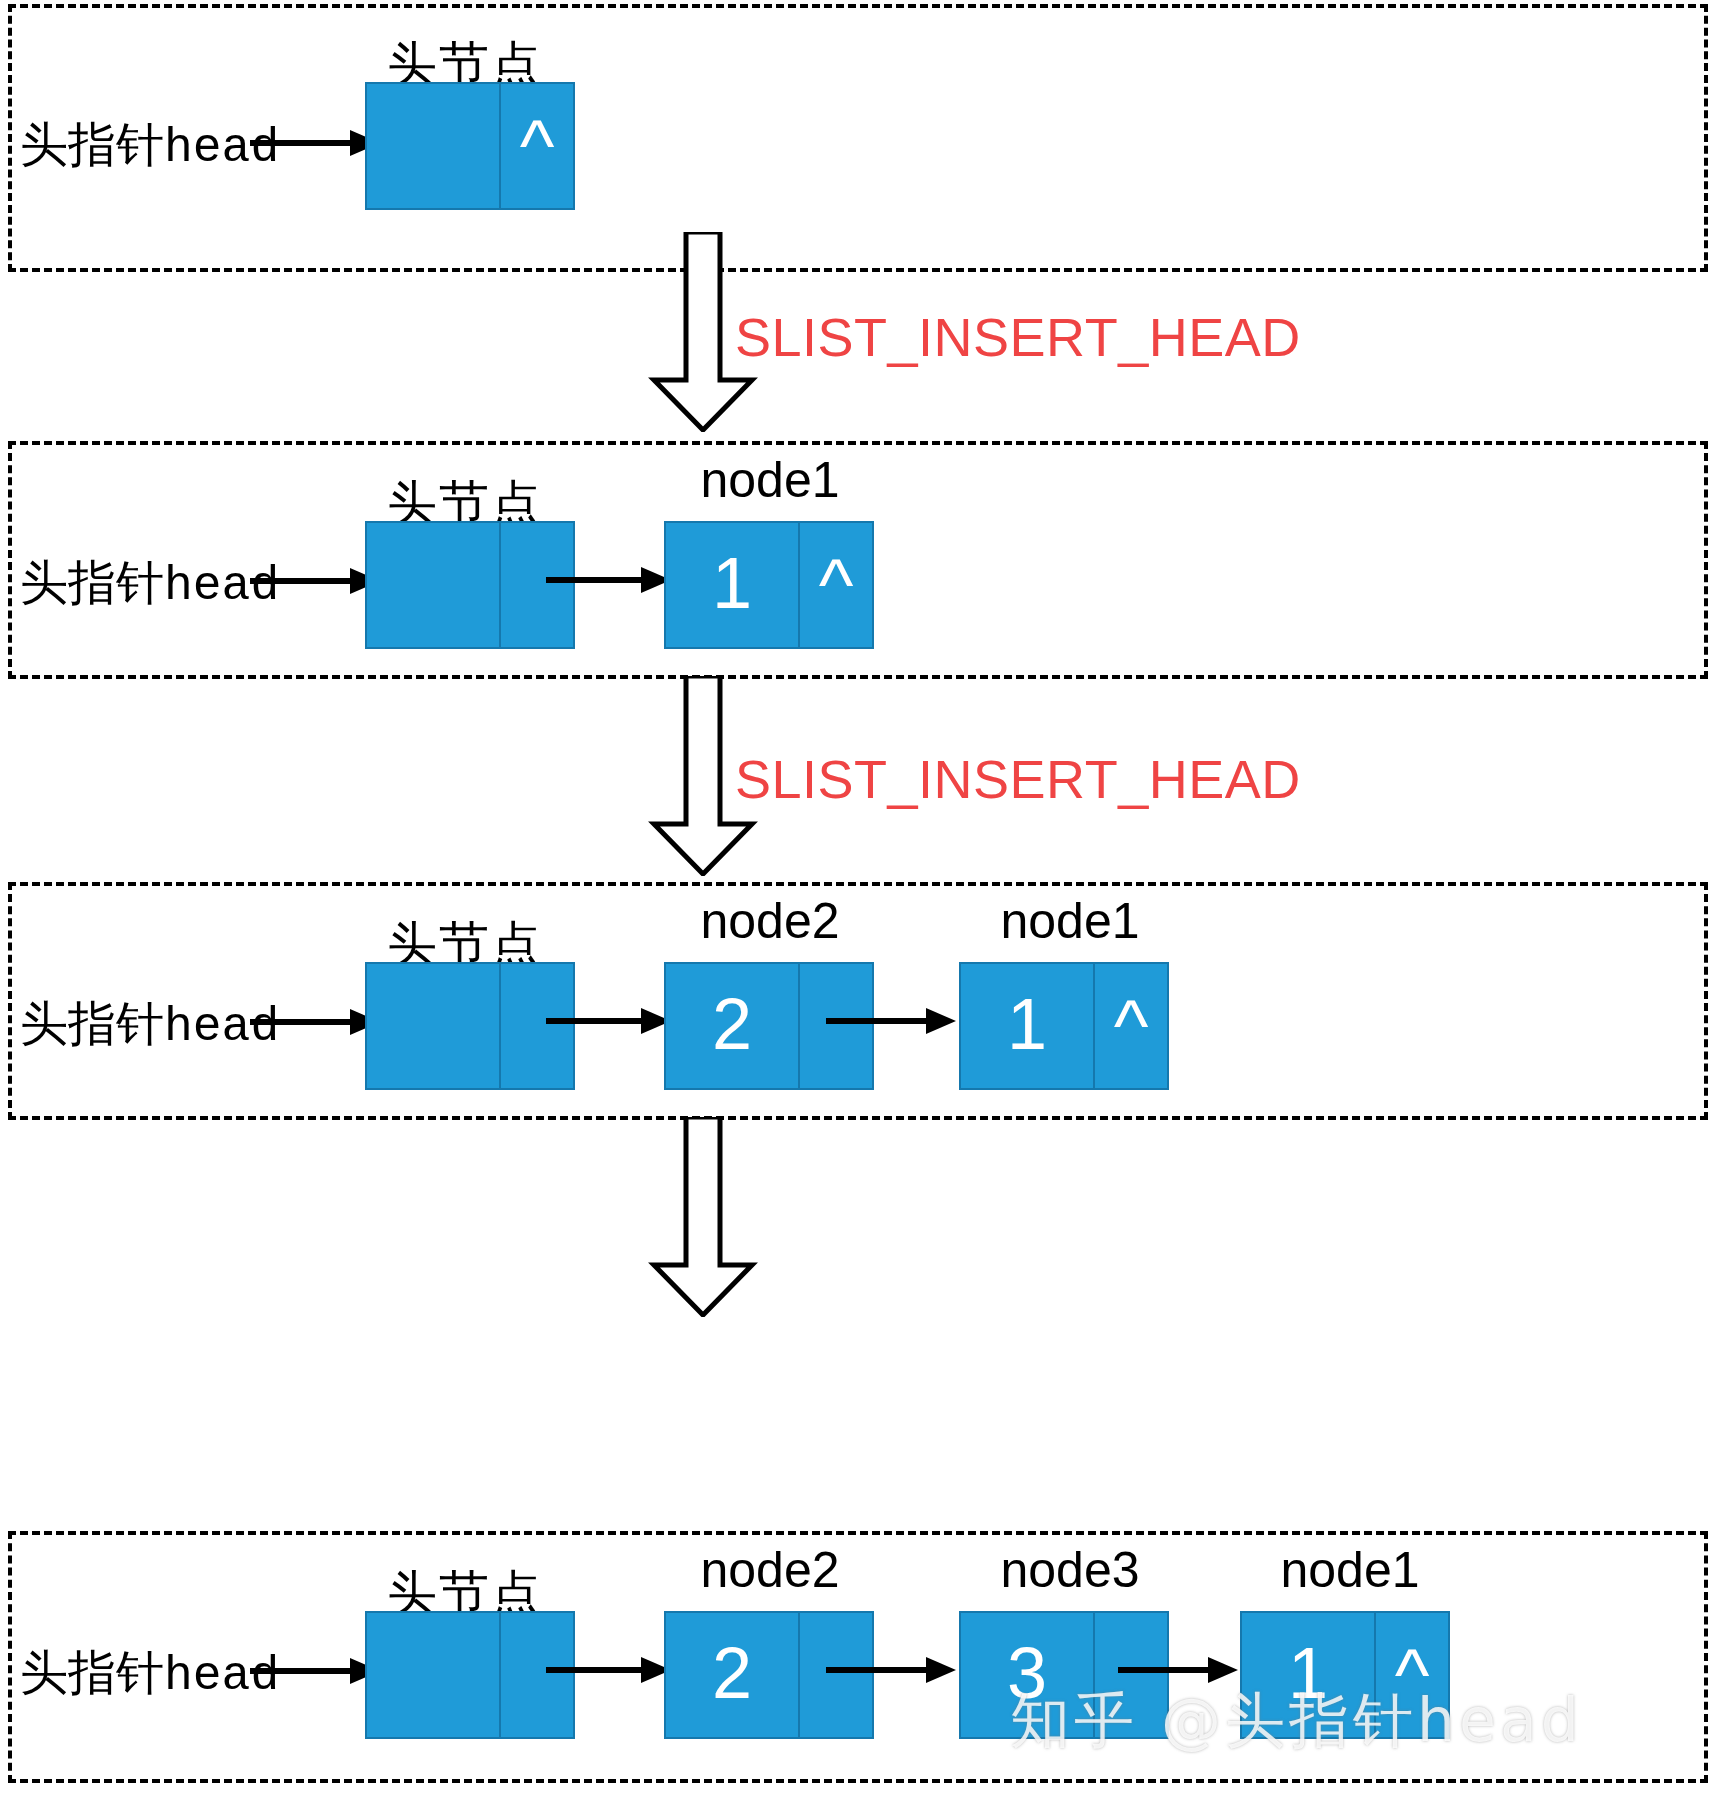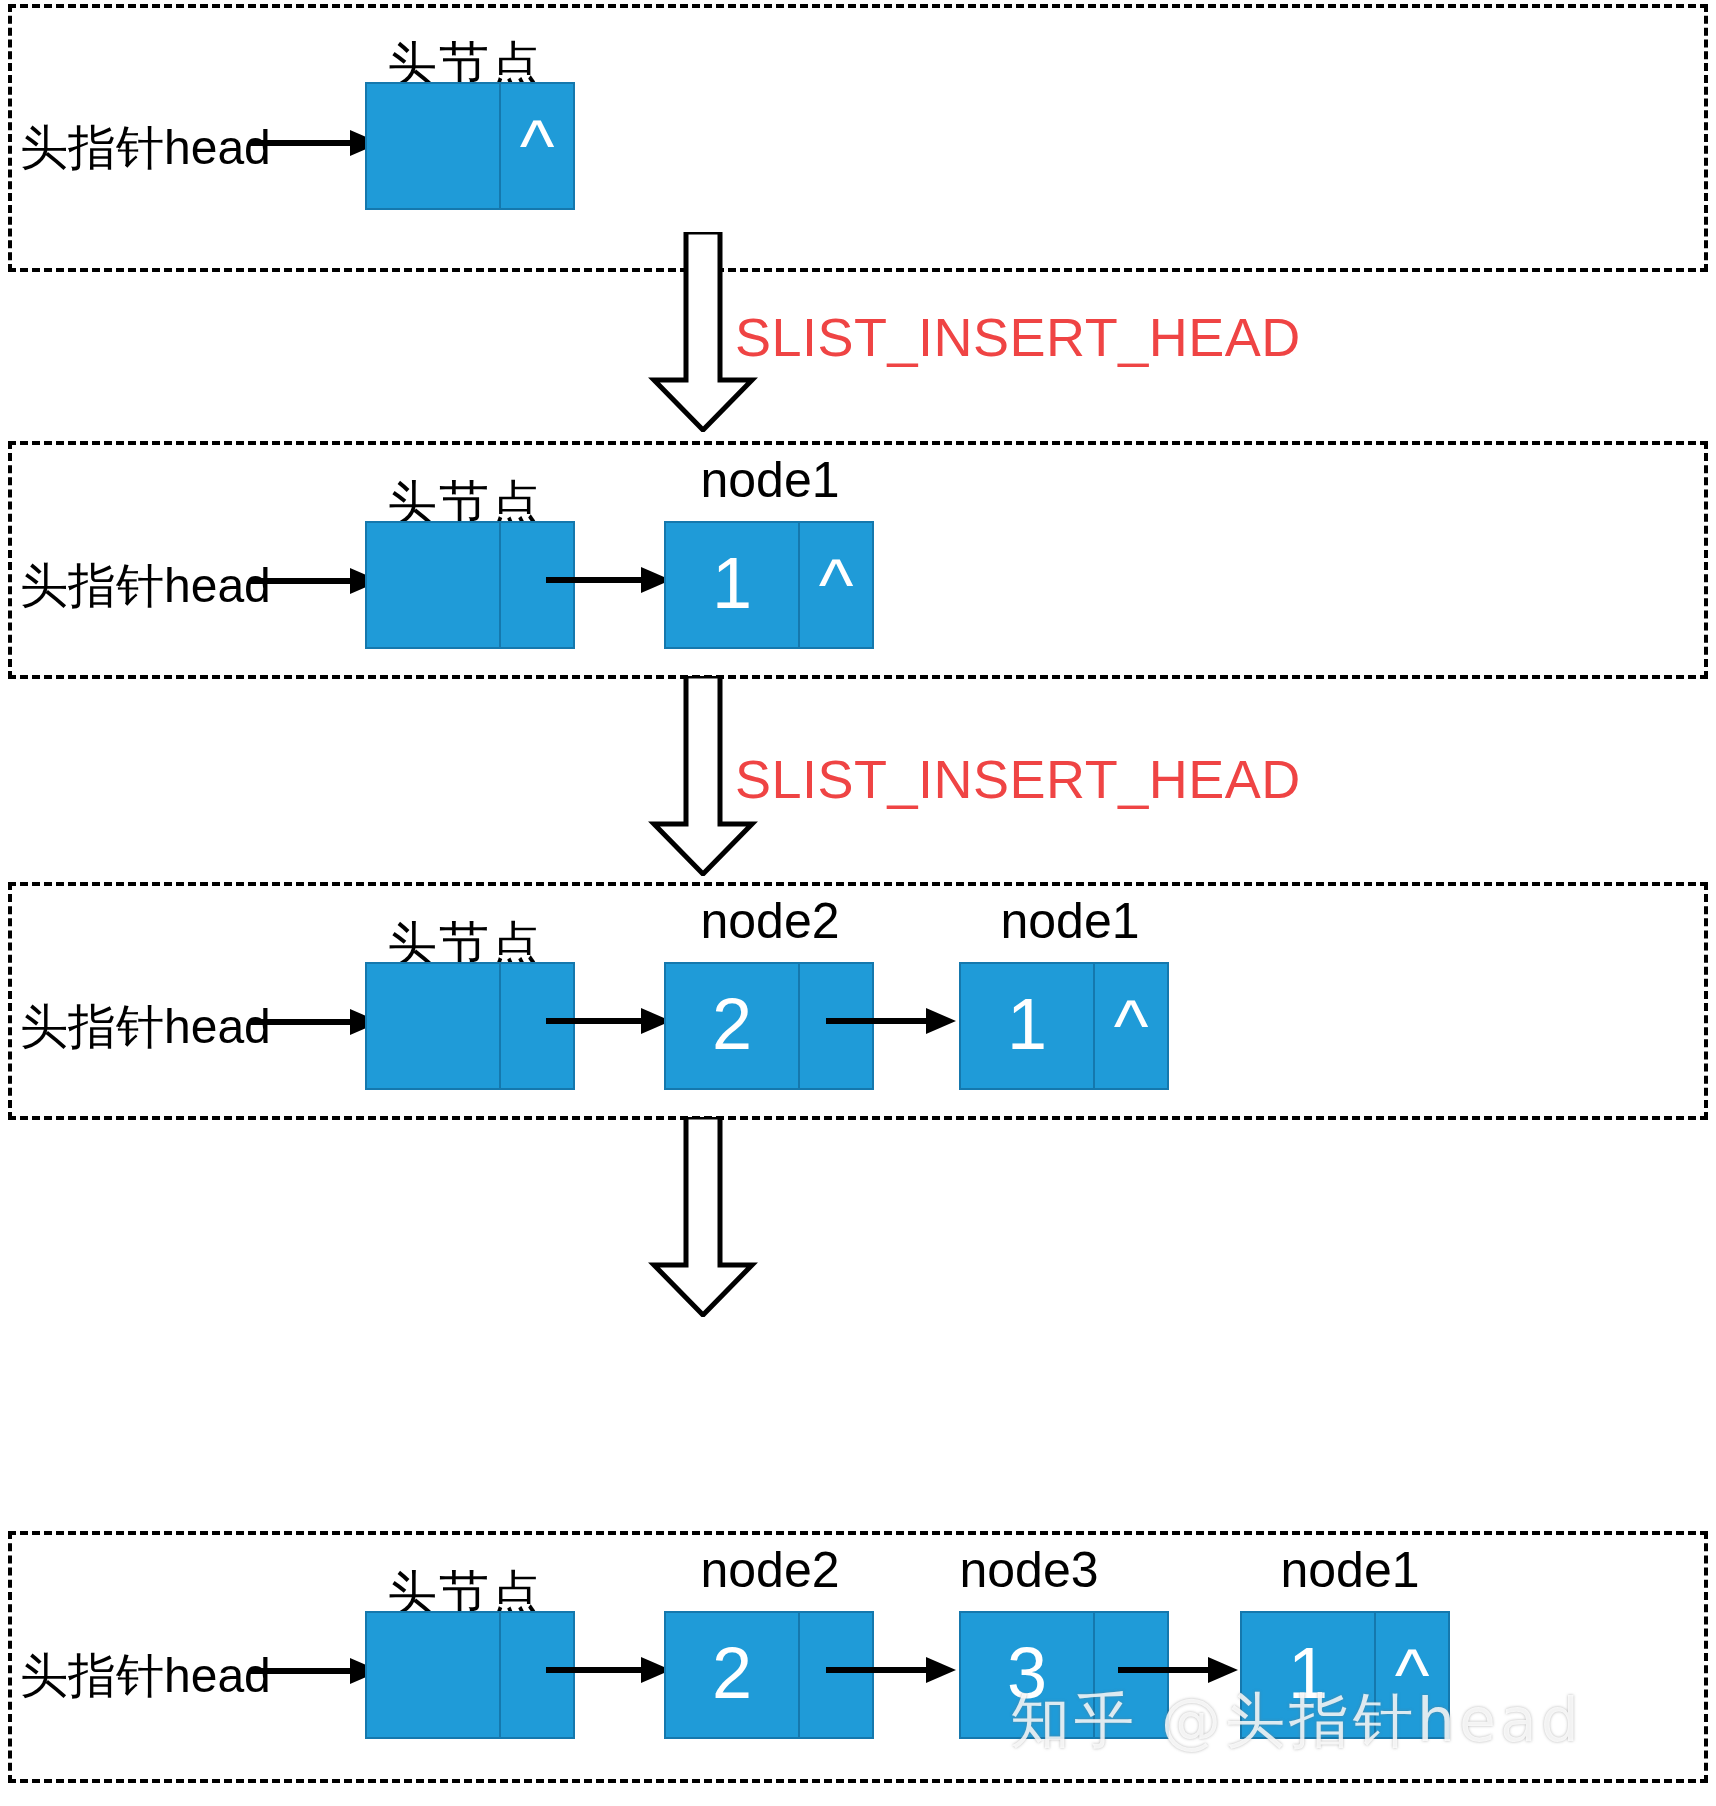--- a/index.html
+++ b/index.html
@@ -52,21 +52,21 @@
     text-align:center;
   }
   .caption.cn{font-family:"DejaVu Sans","Liberation Sans",sans-serif;letter-spacing:2px;margin-top:24px;}
 
   
   .headlabel{
     position:absolute;
     font-size:48px;
     line-height:1;
     white-space:nowrap;
-    font-family:Liberation Sans, sans-serif;
+    font-family:Liberation Mono, monospace;
   }
 
   
   .thinarrow{position:absolute;overflow:visible;}
 
   
   .blockarrow{position:absolute;}
 
   
   .steplabel{
@@ -212,21 +212,21 @@
   </div>
 
   <svg class="blockarrow" style="left:648px;top:1117px;" width="110" height="200" viewBox="0 0 110 200">
     <polygon points="38,0 72,0 72,148 104,148 55,198 6,148 38,148" fill="#ffffff" stroke="#000000" stroke-width="5" stroke-linejoin="miter"></polygon>
   </svg>
 
   <div class="panel" style="left:8px;top:1531px;width:1700px;height:252px;"></div>
 
   <div class="caption cn" style="left:320px;top:1545px;width:290px;">头节点</div>
   <div class="caption" style="left:625px;top:1545px;width:290px;">node2</div>
-  <div class="caption" style="left:884px;top:1545px;width:290px;">node3</div>
+  <div class="caption" style="left:925px;top:1545px;width:290px;">node3</div>
   <div class="caption" style="left:1205px;top:1545px;width:290px;">node1</div>
 
   <div class="headlabel" style="left:20px;top:1652px;">头指针head</div>
 
   <svg class="thinarrow" style="left:250px;top:1656px;" width="130" height="30" viewBox="0 0 130 30">
     <line x1="0" y1="15" x2="105" y2="15" stroke="#000" stroke-width="6"></line>
     <polygon points="100,2 130,15 100,28" fill="#000"></polygon>
   </svg>
 
   <div class="node" style="left:365px;top:1611px;width:210px;height:128px;">

